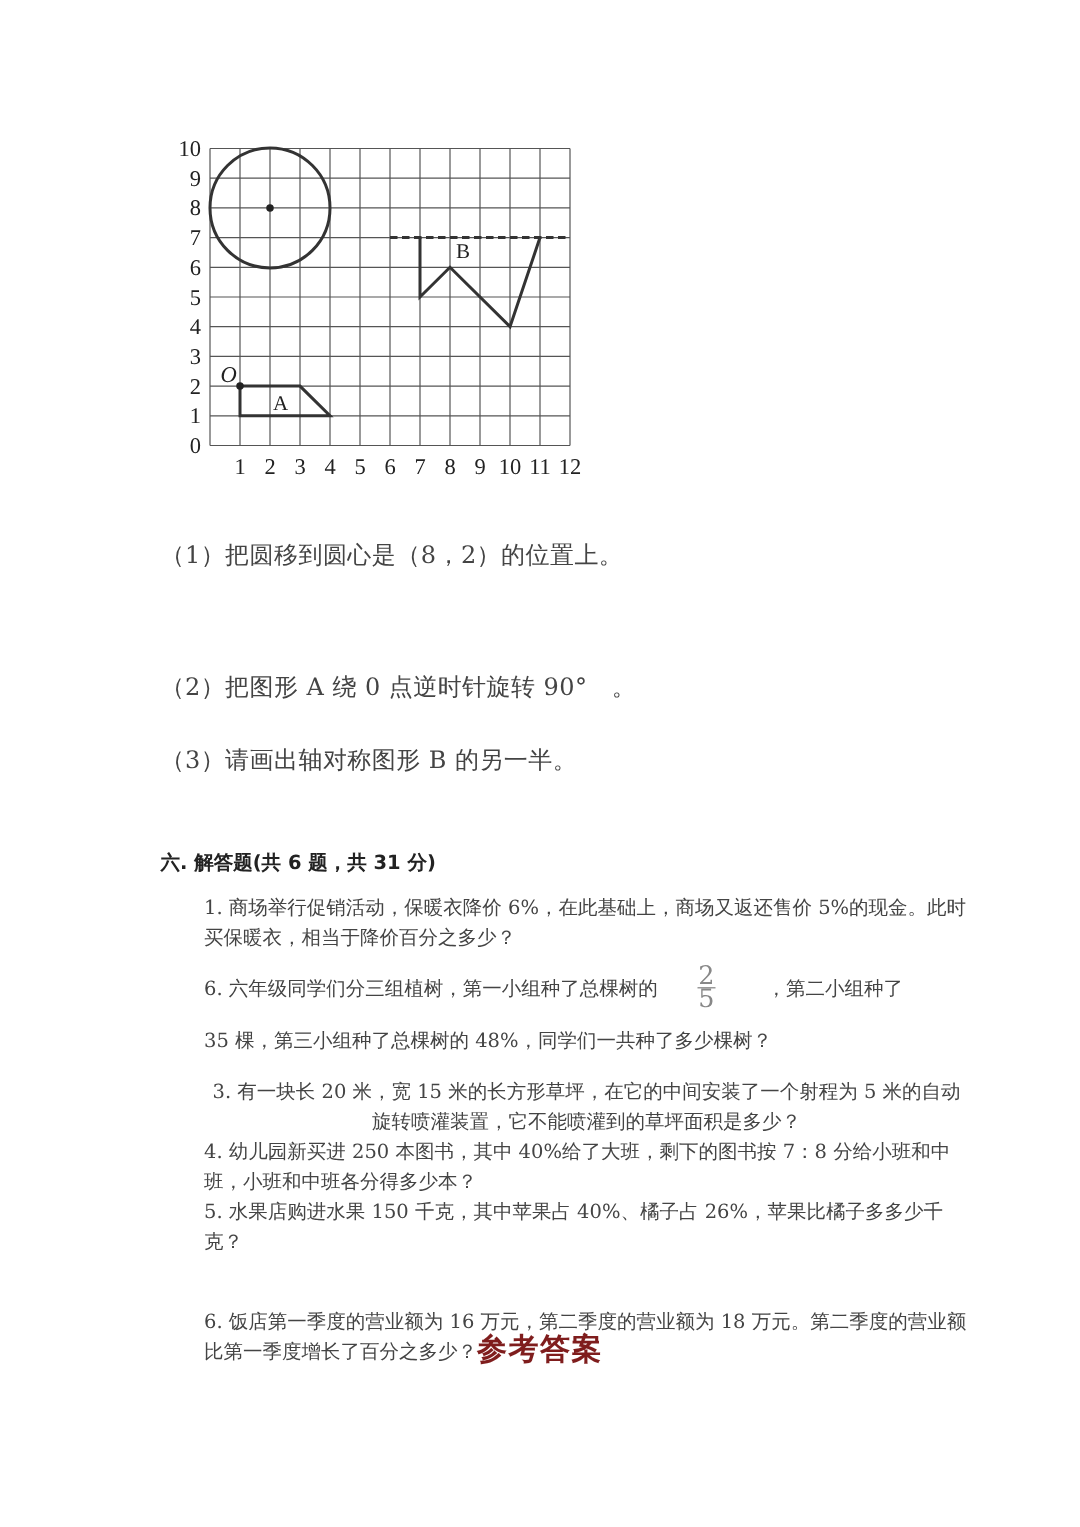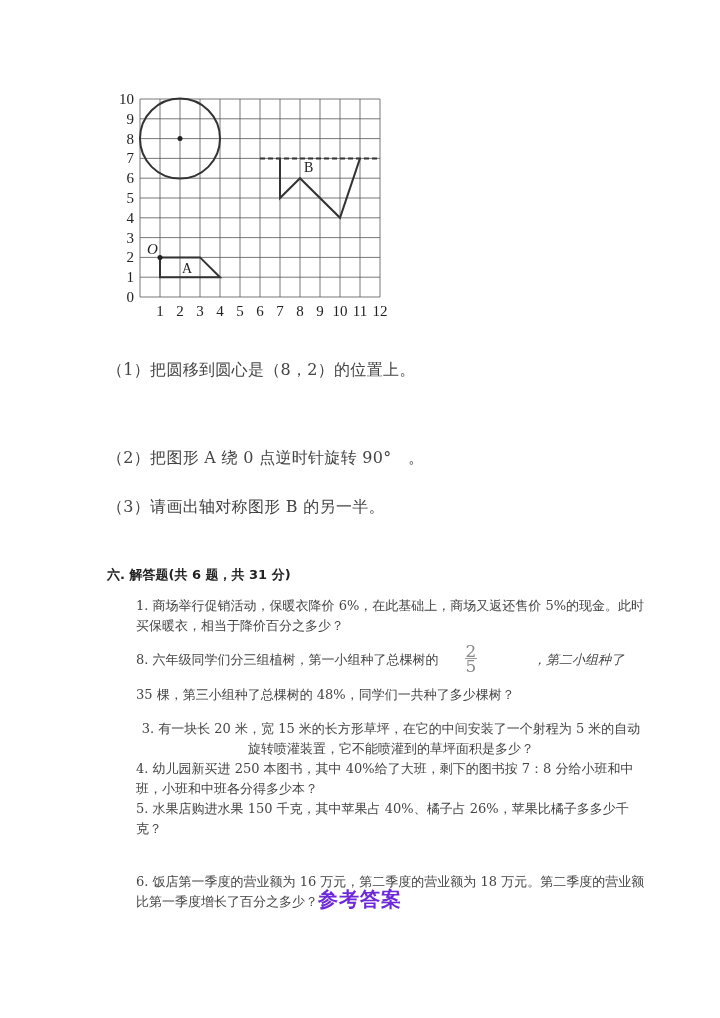--- a/index.html
+++ b/index.html
@@ -6,21 +6,21 @@
   body { width: 720px; height: 1018px; position: relative; overflow: hidden;
          font-family: "DejaVu Serif", "Liberation Serif", serif; color: #333; }
   #grid-figure { position: absolute; left: 110px; top: 88px; }
   .q { position: absolute; left: 107px; font-size: 16px; color: #444; letter-spacing: 0.3px; }
   .section-title { position: absolute; left: 107px; top: 566px; font-size: 13px; font-weight: bold;
          color: #222; font-family: "DejaVu Sans", "Liberation Sans", sans-serif; }
   .prob { position: absolute; left: 107px; width: 510px; font-size: 13px; line-height: 20px; color: #444; margin-left: 29px; }
   .frac { position: absolute; left: 465px; top: 645px; font-size: 17px; color: #888; text-align: center; width: 12px; line-height: 12px; }
   .frac .bar { display: block; border-top: 1px solid #999; margin: 1px 0; }
   .answer-title { position: absolute; left: 0; width: 720px; top: 886px; text-align: center; font-size: 20px;
-         font-weight: bold; color: #6d28d9; font-family: "DejaVu Sans", "Liberation Sans", sans-serif; letter-spacing: 1px; }
+         font-weight: bold; color: #7f1d1d; font-family: "DejaVu Sans", "Liberation Sans", sans-serif; letter-spacing: 1px; }
 </style>
 </head>
 <body>
 
 <div id="grid-figure">
   <svg id="grid-svg" width="290" height="240" viewBox="0 0 290 240">
       <line x1="30" y1="209" x2="30" y2="11" stroke="#555" stroke-width="0.8"></line>
       <line x1="50" y1="209" x2="50" y2="11" stroke="#555" stroke-width="0.8"></line>
       <line x1="70" y1="209" x2="70" y2="11" stroke="#555" stroke-width="0.8"></line>
       <line x1="90" y1="209" x2="90" y2="11" stroke="#555" stroke-width="0.8"></line>
@@ -81,28 +81,28 @@
 
 <div class="q" style="top:360px;">（1）把圆移到圆心是（8，2）的位置上。</div>
 <div class="q" style="top:429px;margin-top:19px;">（2）把图形 A 绕 0 点逆时针旋转 90°　。</div>
 <div class="q" style="top:497px;">（3）请画出轴对称图形 B 的另一半。</div>
 
 <div class="section-title">六. 解答题(共 6 题，共 31 分)</div>
 
 <div class="prob" style="top:596px;">1. 商场举行促销活动，保暖衣降价 6%，在此基础上，商场又返还售价 5%的现金。此时买保暖衣，相当于降价百分之多少？</div>
 
 <div class="prob" style="top:650px;">
-  <span>8. 六年级同学们分三组植树，第一小组种了总棵树的</span>
+  <span>6. 六年级同学们分三组植树，第一小组种了总棵树的</span>
 </div>
 <div class="frac">
   <span>2</span>
   <span class="bar"></span>
   <span>5</span>
 </div>
-<div class="prob" style="top:650px; left:504px; width:140px;font-style:italic;">，第二小组种了</div>
+<div class="prob" style="top:650px; left:482px; width:140px;">，第二小组种了</div>
 <div class="prob" style="top:685px;">35 棵，第三小组种了总棵树的 48%，同学们一共种了多少棵树？</div>
 
 <div class="prob" style="top:719px;text-align:center;">3. 有一块长 20 米，宽 15 米的长方形草坪，在它的中间安装了一个射程为 5 米的自动旋转喷灌装置，它不能喷灌到的草坪面积是多少？</div>
 <div class="prob" style="top:759px;">4. 幼儿园新买进 250 本图书，其中 40%给了大班，剩下的图书按 7：8 分给小班和中班，小班和中班各分得多少本？</div>
 <div class="prob" style="top:799px;">5. 水果店购进水果 150 千克，其中苹果占 40%、橘子占 26%，苹果比橘子多多少千克？</div>
 <div class="prob" style="top:872px;">6. 饭店第一季度的营业额为 16 万元，第二季度的营业额为 18 万元。第二季度的营业额比第一季度增长了百分之多少？</div>
 
 <div class="answer-title">参考答案</div>
 
 </body></html>

